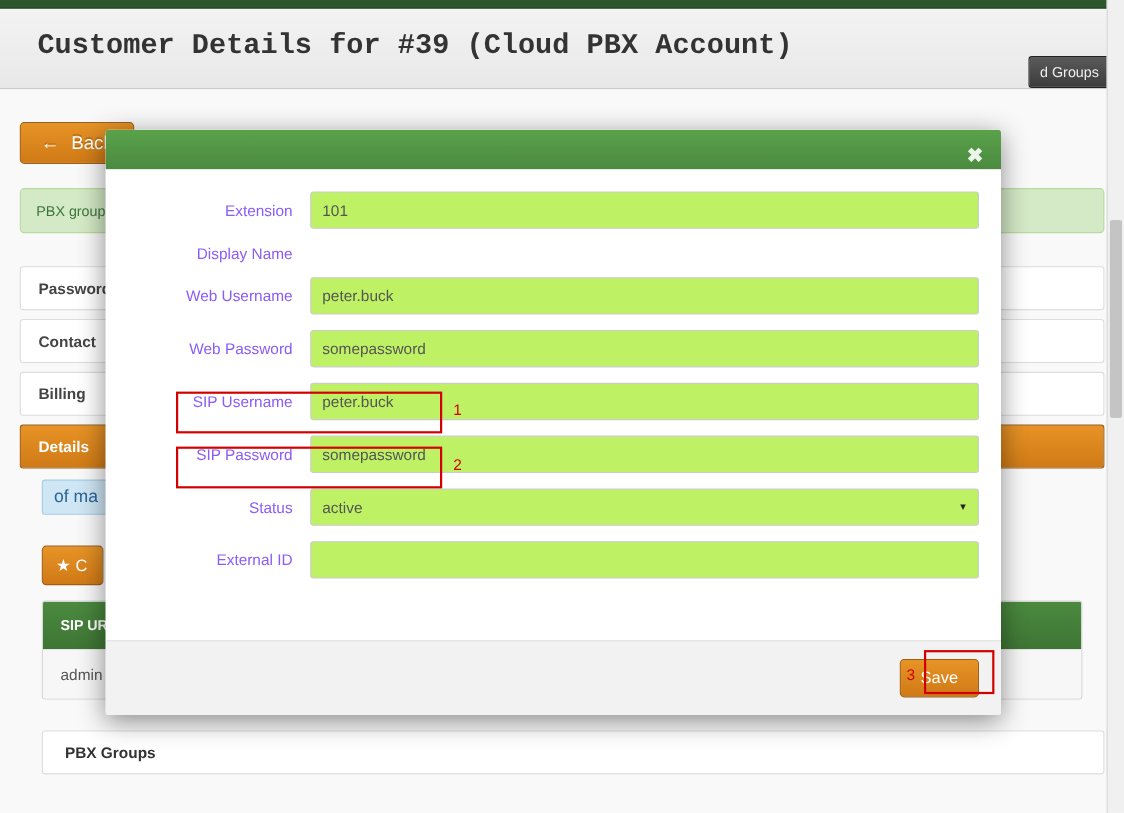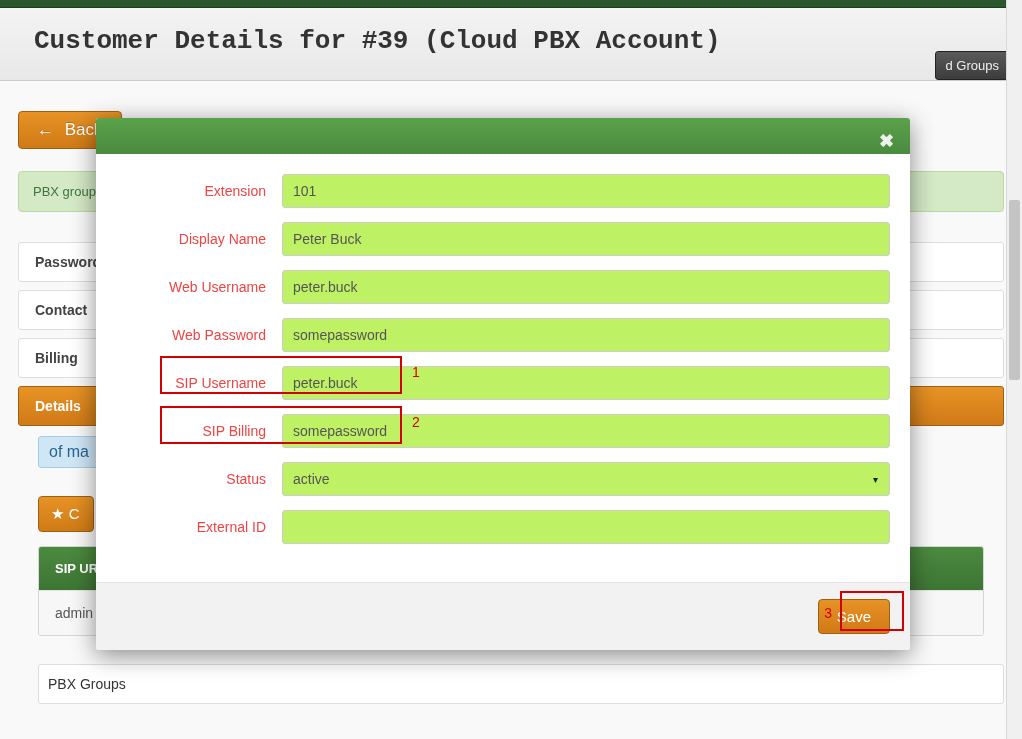--- a/index.html
+++ b/index.html
@@ -124,22 +124,22 @@
     background: #f7f7f7;
     padding: 14px 16px;
     color: #555;
     font-size: 14px;
     border-top: 1px solid #e4e4e4;
   }
   .panel-footer-row {
     margin: 28px 0 0 20px;
     border: 1px solid #ddd;
     border-radius: 3px;
-    padding: 11px 9px;
-    font-weight: 400;
+    padding: 11px 20px;
+    font-weight: 700;
     background:#fff;
   }
 
   
   .modal-backdrop {
     position: absolute;
     top: 0; left:0; right:0; bottom:0;
     pointer-events: none;
   }
   .modal {
@@ -182,21 +182,21 @@
   }
   .form-row {
     display: flex;
     align-items: center;
     margin: 14px 0;
   }
   .form-row label {
     width: 186px;
     text-align: right;
     padding-right: 16px;
-    color: #ef4444;
+    color: #8b5cf6;
     font-size: 14px;
   }
   .form-row input, .form-row select {
     flex: 1;
     border: 1px solid #ccc;
     border-radius: 3px;
     padding: 8px 10px;
     font-size: 14px;
     font-family: inherit;
     color: #555;
@@ -326,40 +326,39 @@
 
     <div class="modal-body">
 
       <div class="form-row">
         <label>Extension</label>
         <input type="text" value="101" style="">
       </div>
 
       <div class="form-row">
         <label>Display Name</label>
-        <input type="text" value="Peter Buck" style="">
       </div>
 
       <div class="form-row">
         <label>Web Username</label>
         <input type="text" value="peter.buck" style="">
       </div>
 
       <div class="form-row">
         <label>Web Password</label>
         <input type="text" value="somepassword" style="">
       </div>
 
       <div class="form-row">
         <label>SIP Username</label>
         <input type="text" value="peter.buck" style="">
       </div>
 
       <div class="form-row">
-        <label>SIP Billing</label>
+        <label>SIP Password</label>
         <input type="text" value="somepassword" style="">
       </div>
 
       <div class="form-row">
         <label>Status</label>
         <div class="select-wrap">
           <select>
             <option>active</option>
           </select>
           <span class="select-caret">▾</span>

